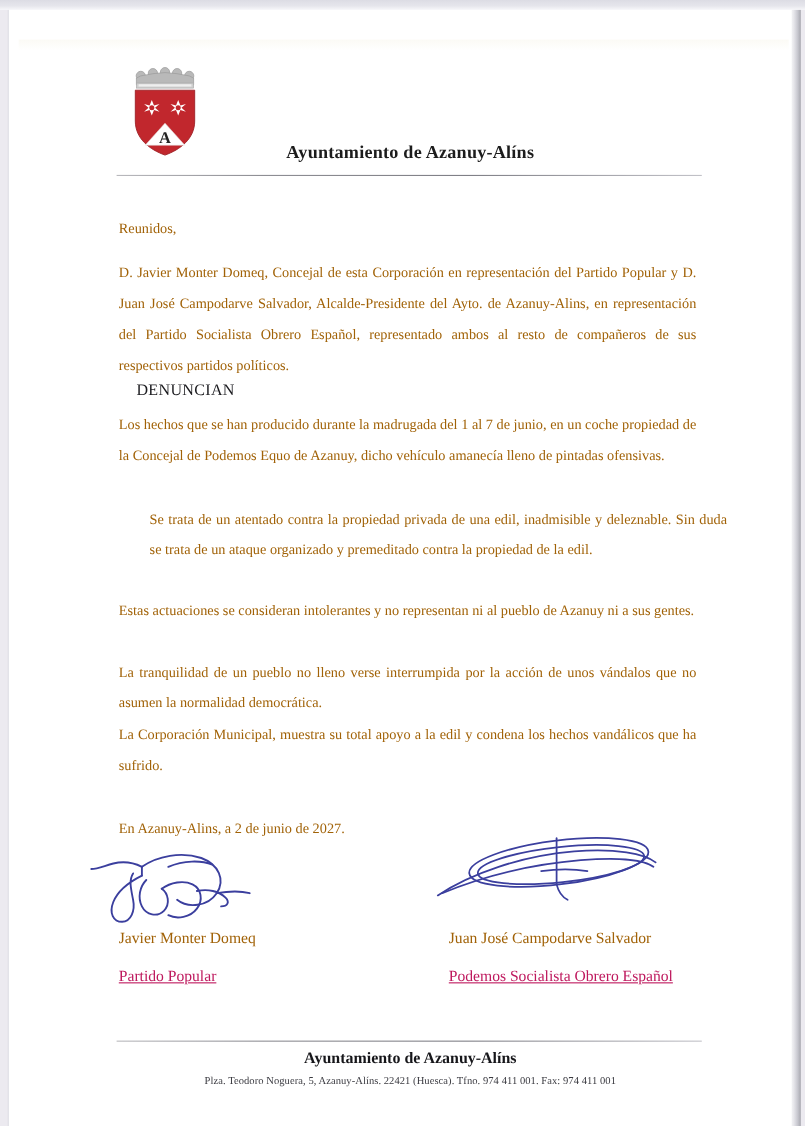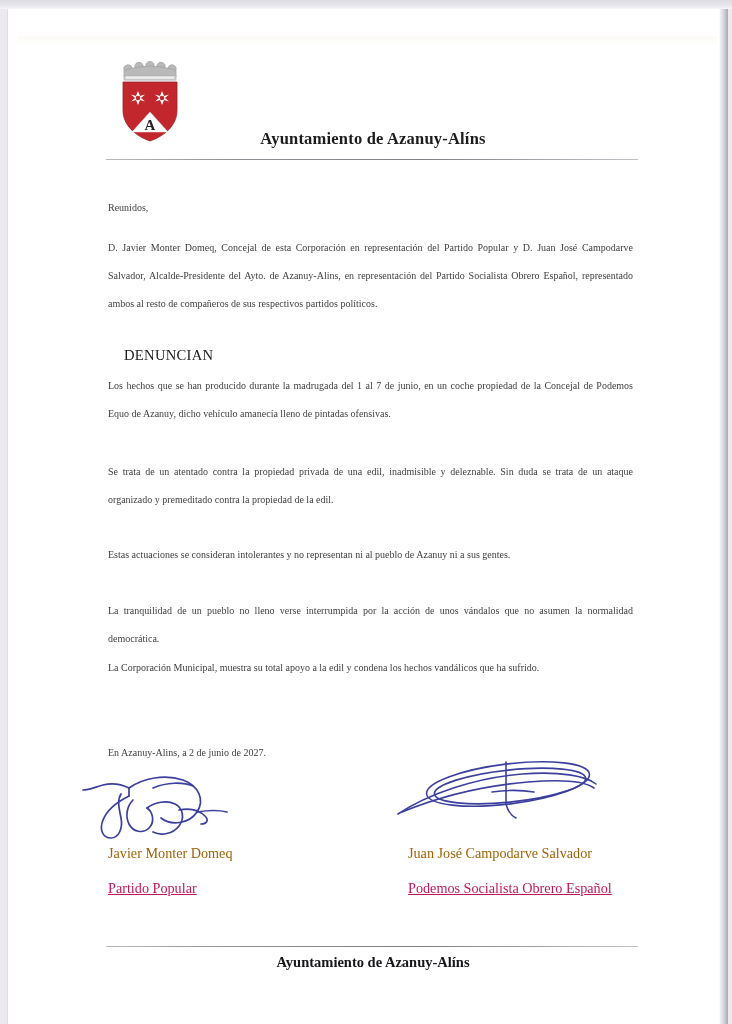--- a/index.html
+++ b/index.html
@@ -99,25 +99,25 @@
   .body-col {
     position: absolute;
     left: 100px;
     top: 0;
     width: 525px;
     color: #1b1b1f;
   }
   .para {
     position: absolute;
     width: 525px;
-    font-size: 10px;
+    font-size: 13px;
     line-height: 28px;
     text-align: justify;
     text-justify: inter-word;
-    color: #404040;
+    color: #a16207;
   }
   .para.noj { text-align: left; }
   .heading-denuncian {
     position: absolute;
     left: 100px;
     font-size: 14.6px;
     line-height: 28px;
     letter-spacing: .3px;
     color: #1b1b1f;
     margin-left: 16px;
@@ -216,21 +216,21 @@
 
       <div class="para" style="top:226px;">D. Javier Monter Domeq, Concejal de esta Corporación en representación del Partido Popular y D. Juan José Campodarve Salvador, Alcalde-Presidente del Ayto. de Azanuy-Alins, en representación del Partido Socialista Obrero Español, representado ambos al resto de compañeros de sus respectivos partidos políticos.</div>
     </div>
 
     <div class="heading-denuncian" style="top:333px;">DENUNCIAN</div>
 
     <div class="body-col">
 
       <div class="para" style="top:364px;">Los hechos que se han producido durante la madrugada del 1 al 7 de junio, en un coche propiedad de la Concejal de Podemos Equo de Azanuy, dicho vehículo amanecía lleno de pintadas ofensivas.</div>
 
-      <div class="para" style="top:450px;">Se trata de un atentado contra la propiedad privada de una edil, inadmisible y deleznable. Sin duda se trata de un ataque organizado y premeditado contra la propiedad de la edil.</div>
+      <div class="para" style="top:450px;margin-left:28px;">Se trata de un atentado contra la propiedad privada de una edil, inadmisible y deleznable. Sin duda se trata de un ataque organizado y premeditado contra la propiedad de la edil.</div>
 
       <div class="para" style="top:533px;">Estas actuaciones se consideran intolerantes y no representan ni al pueblo de Azanuy ni a sus gentes.</div>
 
       <div class="para" style="top:589px;">La tranquilidad de un pueblo no lleno verse interrumpida por la acción de unos vándalos que no asumen la normalidad democrática.</div>
 
       <div class="para" style="top:646px;">La Corporación Municipal, muestra su total apoyo a la edil y condena los hechos vandálicos que ha sufrido.</div>
 
       <div class="para noj" style="top:731px;">En Azanuy-Alins, a 2 de junio de 2027.</div>
     </div>
 
@@ -269,19 +269,20 @@
     <div class="sig-name" style="left:400px; top:835px;">Juan José Campodarve Salvador</div>
 
     <div class="sig-party" style="left:100px; top:870px;">Partido Popular</div>
 
     <div class="sig-party" style="left:400px; top:870px;">Podemos Socialista Obrero Español</div>
 
     <div class="rule rule-bottom"></div>
 
     <div class="footer-title">Ayuntamiento de Azanuy-Alíns</div>
 
+    <div class="footer-address">Plza. Teodoro Noguera, 5, Azanuy-Alíns. 22421 (Huesca). Tfno. 974 411 001. Fax: 974 411 001</div>
 
     <div class="page-tint"></div>
   </div>
 
   <div class="page-edge-right"></div>
   <div class="page-edge-top"></div>
 </div>
 
 </body></html>

